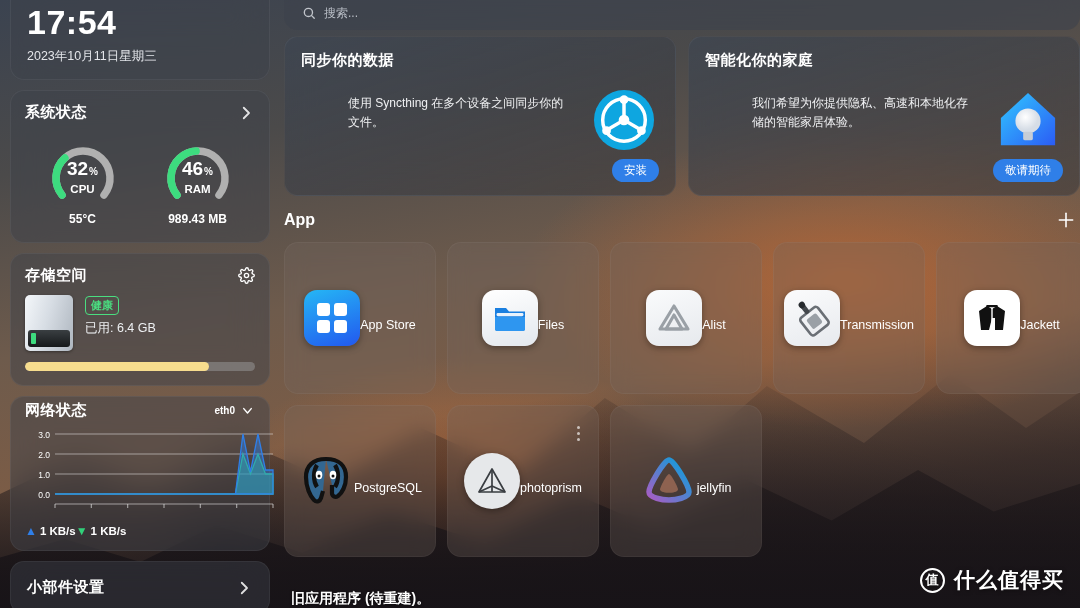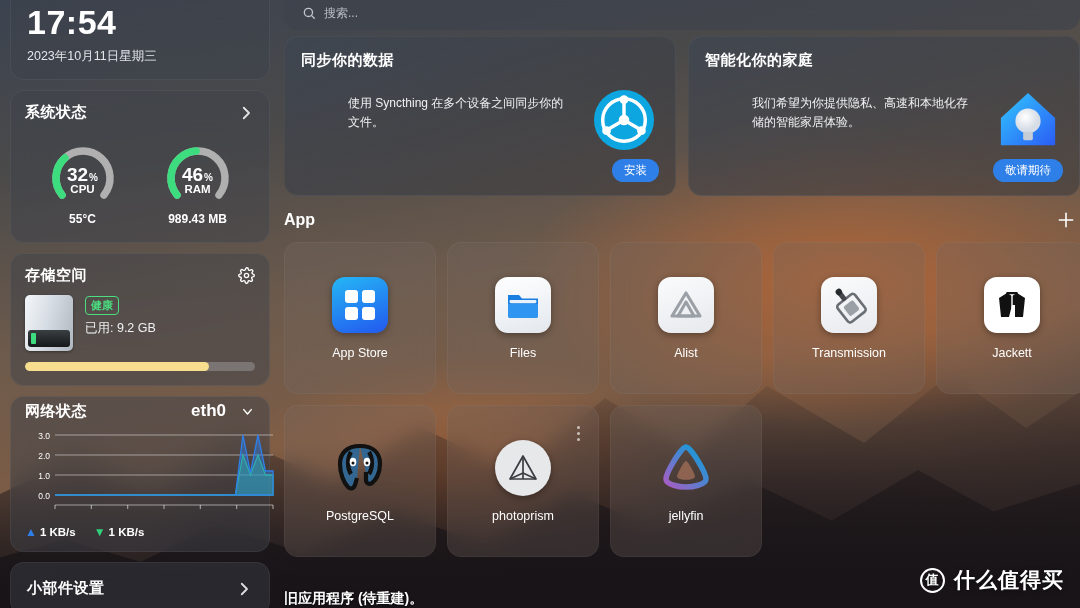--- a/index.html
+++ b/index.html
@@ -59,21 +59,21 @@
 
   
   #sys-panel { padding: 12px 14px 16px 14px; }
   .panel-head { display: flex; align-items: center; justify-content: space-between; }
   .panel-title { font-size: 15px; font-weight: 700; letter-spacing: 0.5px; }
   .chev { width: 18px; height: 18px; opacity: .85; }
   .gauges { display: flex; justify-content: space-around; margin-top: 10px; }
   .gauge { position: relative; width: 84px; text-align: center; }
   .gauge svg { display: block; margin: 0 auto; }
   .gauge-val {
-    position: absolute; top: 32px; left: 0; right: 0;
+    position: absolute; top: 26px; left: 0; right: 0;
     font-size: 19px; font-weight: 700;
   }
   .gauge-val .pct { font-size: 10px; font-weight: 600; margin-left: 1px; }
   .gauge-label { position: absolute; top: 51px; left: 0; right: 0; font-size: 11.5px; font-weight: 600; }
   .gauge-sub { margin-top: 6px; font-size: 12px; font-weight: 700; }
 
   
   #storage-panel { padding: 12px 14px 14px 14px; }
   .storage-body { display: flex; gap: 12px; margin-top: 10px; align-items: flex-start; }
   .hdd {
@@ -90,23 +90,23 @@
   .badge-health {
     display: inline-block; font-size: 11px; font-weight: 700; color: #4ade80;
     border: 1px solid #4ade80; border-radius: 4px; padding: 1px 5px;
   }
   .storage-line { font-size: 12.5px; margin-top: 5px; color: #eef0f3; }
   .storage-bar { margin-top: 11px; height: 9px; border-radius: 5px; background: rgba(150,150,150,0.55); overflow: hidden; }
   .storage-bar-fill { height: 100%; border-radius: 5px; background: #f7dd8e; }
 
   
   #net-panel { padding: 4px 14px 12px 14px; }
-  .iface { display: flex; align-items: center; gap: 14px; font-size: 17px; font-weight: 700; }
+  .iface { display: flex; align-items: center; gap: 5px; font-size: 10px; font-weight: 700; }
   #net-chart { margin-top: 8px; }
-  .net-legend { display: flex; gap: 18px; margin-top: 6px; font-size: 11.5px; font-weight: 600; }
+  .net-legend { display: flex; margin-top: 6px; font-size: 11.5px; font-weight: 600; }
   .net-legend span.arrow { font-size: 12px; margin-right: 3px; }
   .up-arrow { color: #2f7fe8; }
   .down-arrow { color: #31d07a; }
 
   
   #widget-panel { padding: 16px 16px; display: flex; align-items: center; justify-content: space-between; }
 
   
   #main { position: absolute; top: 0; left: 280px; right: 0; bottom: 0; z-index: 4; }
 
@@ -151,37 +151,37 @@
 
   .app-grid {
     position: absolute; top: 242px; left: 4px; right: -60px;
     display: grid; grid-template-columns: repeat(5, 152px); gap: 11px;
   }
   .app-card {
     height: 152px; border-radius: 14px;
     background: rgba(115,103,95,0.30);
     backdrop-filter: blur(10px);
     border: 1px solid rgba(255,255,255,0.045);
-    display: flex; flex-direction: column; align-items: center; justify-content: center;
+    display: flex; flex-direction: row; align-items: center; justify-content: center;
     position: relative; cursor: pointer;
   }
   .app-icon {
     width: 56px; height: 56px; border-radius: 13px;
     display: flex; align-items: center; justify-content: center; overflow: hidden;
     box-shadow: 0 2px 7px rgba(0,0,0,.35);
   }
   .app-label { margin-top: 13px; font-size: 12.5px; color: #fff; }
   .card-menu {
     position: absolute; top: 20px; right: 18px;
     display: flex; flex-direction: column; gap: 3px;
   }
   .card-menu i { width: 3px; height: 3px; border-radius: 50%; background: rgba(255,255,255,.65); display: block; }
 
   .legacy-note {
-    position: absolute; bottom: 0px; left: 4px;
+    position: absolute; bottom: 0px; left: 11px;
     font-size: 14px; font-weight: 600; color: #fff;
     text-shadow: 0 1px 3px rgba(0,0,0,.6);
   }
 
   
   #watermark {
     position: absolute; right: 16px; bottom: 14px; z-index: 9;
     display: flex; align-items: center; gap: 9px;
     color: #fff; font-size: 21px; font-weight: 700; letter-spacing: 1px;
     text-shadow: 0 1px 4px rgba(0,0,0,.55);
@@ -246,21 +246,21 @@
         <circle cx="12" cy="12" r="3"></circle>
         <path d="M19.4 15a1.65 1.65 0 0 0 .33 1.82l.06.06a2 2 0 1 1-2.83 2.83l-.06-.06a1.65 1.65 0 0 0-1.82-.33 1.65 1.65 0 0 0-1 1.51V21a2 2 0 1 1-4 0v-.09A1.65 1.65 0 0 0 9 19.4a1.65 1.65 0 0 0-1.82.33l-.06.06a2 2 0 1 1-2.83-2.83l.06-.06a1.65 1.65 0 0 0 .33-1.82 1.65 1.65 0 0 0-1.51-1H3a2 2 0 1 1 0-4h.09A1.65 1.65 0 0 0 4.6 9a1.65 1.65 0 0 0-.33-1.82l-.06-.06a2 2 0 1 1 2.83-2.83l.06.06A1.65 1.65 0 0 0 9 4.6h.09A1.65 1.65 0 0 0 10.6 3.09V3a2 2 0 1 1 4 0v.09a1.65 1.65 0 0 0 1 1.51 1.65 1.65 0 0 0 1.82-.33l.06-.06a2 2 0 1 1 2.83 2.83l-.06.06a1.65 1.65 0 0 0-.33 1.82V9a1.65 1.65 0 0 0 1.51 1H21a2 2 0 1 1 0 4h-.09a1.65 1.65 0 0 0-1.51 1z"></path>
       </svg>
     </div>
     <div class="storage-body">
       <div class="hdd">
           <span class="led"></span>
         </div>
       <div class="storage-info">
         <div class="badge-health">健康</div>
-        <div class="storage-line">已用: 9.2 GB</div>
+        <div class="storage-line">已用: 6.4 GB</div>
       </div>
     </div>
     <div class="storage-bar">
       <div class="storage-bar-fill" id="storage-fill" style="width: 80%; background: rgb(247, 221, 142);"></div>
     </div>
   </section>
 
   <section class="panel" id="net-panel">
     <div class="panel-head">
       <div class="panel-title">网络状态</div>

